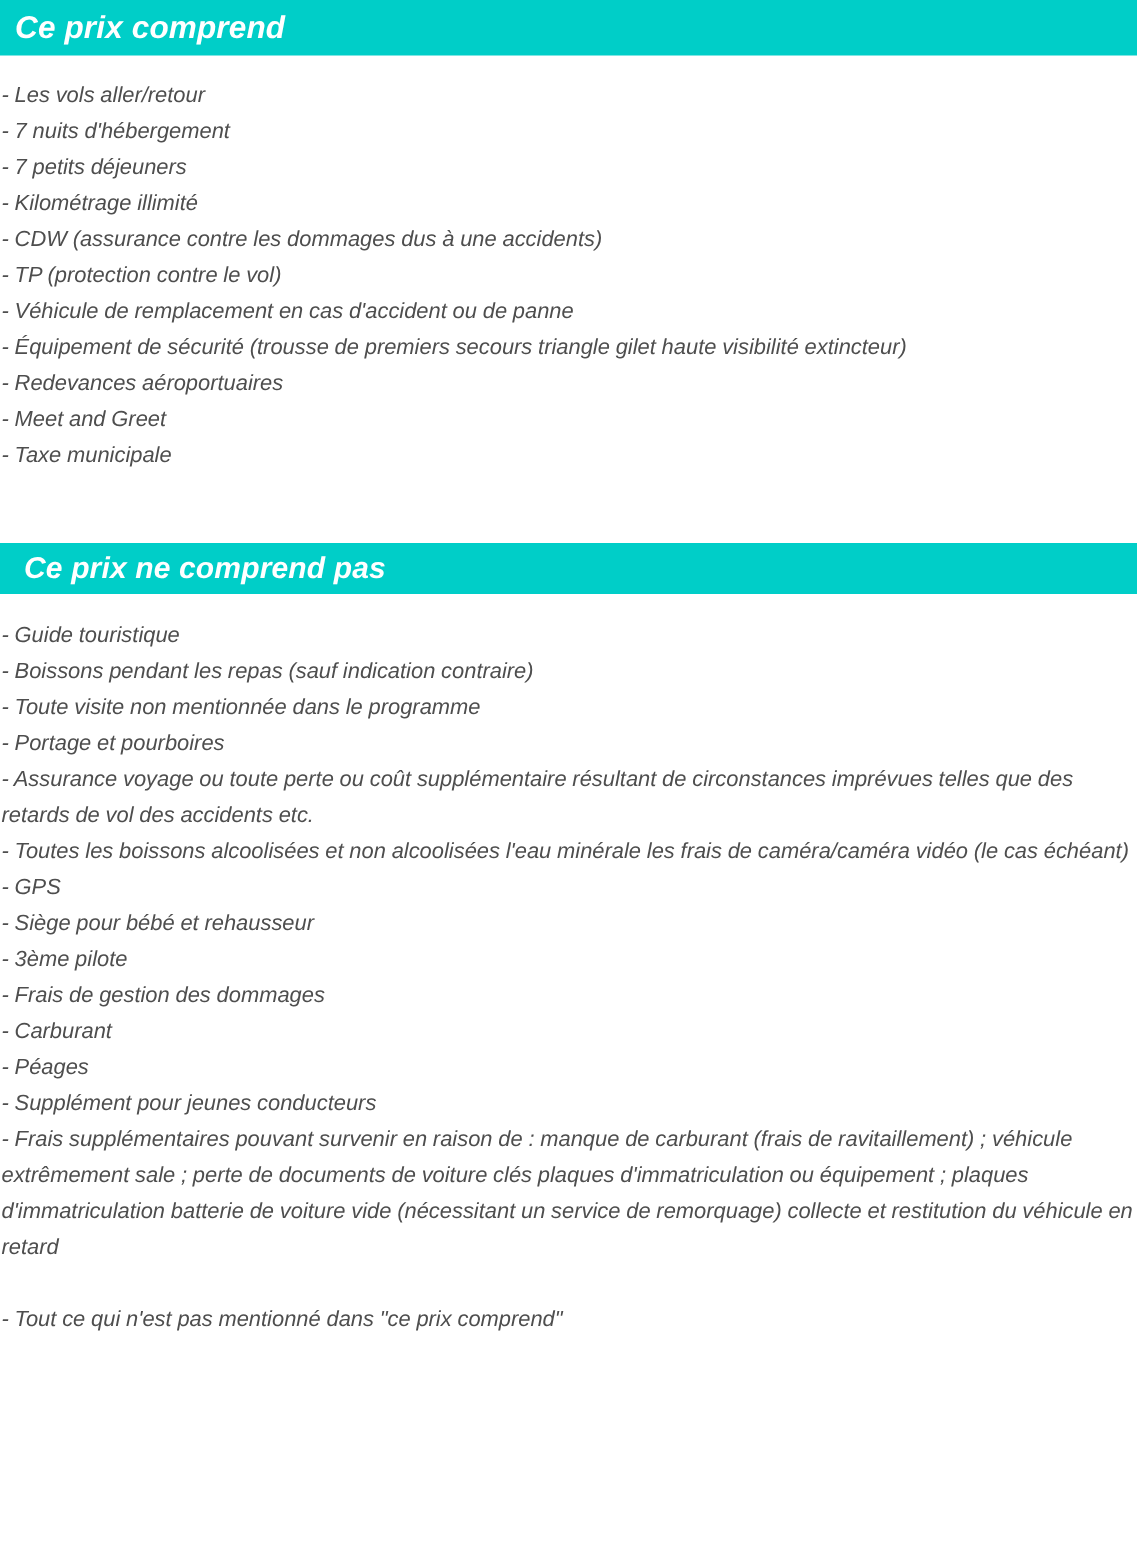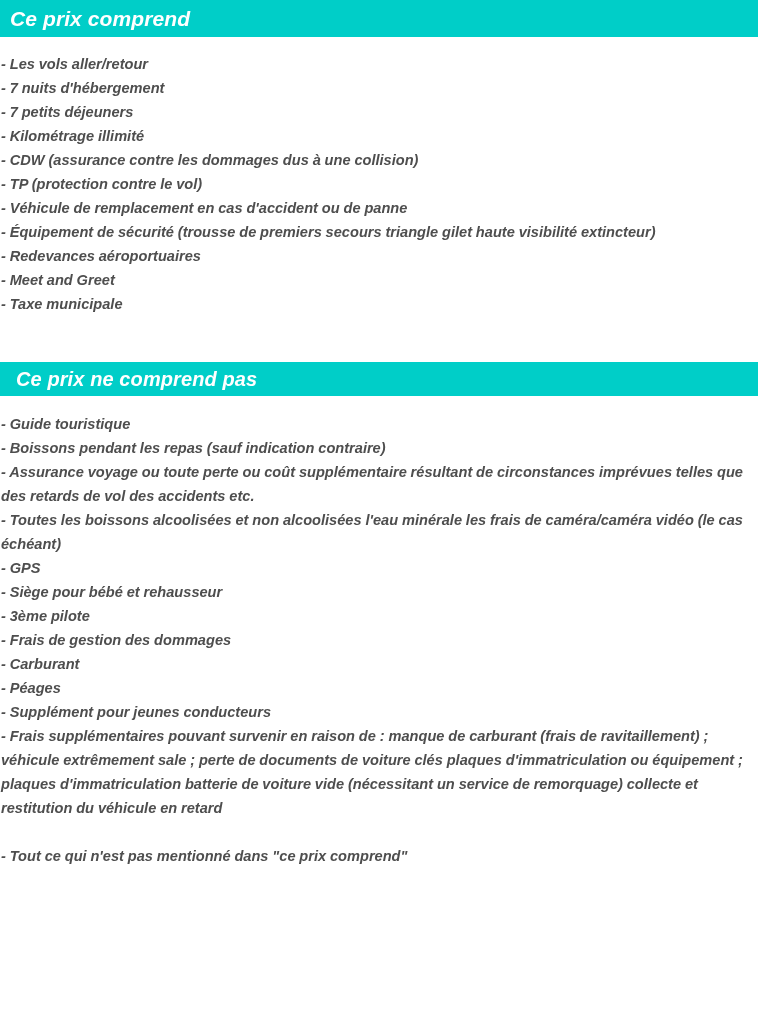--- a/index.html
+++ b/index.html
@@ -57,21 +57,20 @@
   }
   .list-item {
     color: #4e4e4e;
     font-style: italic;
     font-size: 14.6px;
     line-height: 24px;
     padding: 0 0 0 1px;
     margin: 0;
     text-indent: 0;
     word-spacing: -0.2px;
-    font-weight: bold;
   }
   .list-item.blank {
     height: 24px;
   }
 
   
   .spacer-after-first-list { height: 46px; }
   .spacer-before-first-list { height: 15px; }
   .spacer-before-second-list { height: 16px; }
 </style>
@@ -83,40 +82,42 @@
   <div class="section-header first" style="background: rgb(0, 206, 200);">Ce prix comprend</div>
 
   <div class="spacer-before-first-list"></div>
 
   <div class="section-body">
     <ul class="list">
       <li class="list-item">- Les vols aller/retour</li>
       <li class="list-item">- 7 nuits d'hébergement</li>
       <li class="list-item">- 7 petits déjeuners</li>
       <li class="list-item">- Kilométrage illimité</li>
-      <li class="list-item">- CDW (assurance contre les dommages dus à une collision)</li>
+      <li class="list-item">- CDW (assurance contre les dommages dus à une accidents)</li>
       <li class="list-item">- TP (protection contre le vol)</li>
       <li class="list-item">- Véhicule de remplacement en cas d'accident ou de panne</li>
       <li class="list-item">- Équipement de sécurité (trousse de premiers secours triangle gilet haute visibilité extincteur)</li>
       <li class="list-item">- Redevances aéroportuaires</li>
       <li class="list-item">- Meet and Greet</li>
       <li class="list-item">- Taxe municipale</li>
     </ul>
   </div>
 
   <div class="spacer-after-first-list"></div>
 
   <div class="section-header second" style="background: rgb(0, 206, 200);">Ce prix ne comprend pas</div>
 
   <div class="spacer-before-second-list"></div>
 
   <div class="section-body">
     <ul class="list">
       <li class="list-item">- Guide touristique</li>
       <li class="list-item">- Boissons pendant les repas (sauf indication contraire)</li>
+      <li class="list-item">- Toute visite non mentionnée dans le programme</li>
+      <li class="list-item">- Portage et pourboires</li>
       <li class="list-item">- Assurance voyage ou toute perte ou coût supplémentaire résultant de circonstances imprévues telles que des retards de vol des accidents etc.</li>
       <li class="list-item">- Toutes les boissons alcoolisées et non alcoolisées l'eau minérale les frais de caméra/caméra vidéo (le cas échéant)</li>
       <li class="list-item">- GPS</li>
       <li class="list-item">- Siège pour bébé et rehausseur</li>
       <li class="list-item">- 3ème pilote</li>
       <li class="list-item">- Frais de gestion des dommages</li>
       <li class="list-item">- Carburant</li>
       <li class="list-item">- Péages</li>
       <li class="list-item">- Supplément pour jeunes conducteurs</li>
       <li class="list-item">- Frais supplémentaires pouvant survenir en raison de : manque de carburant (frais de ravitaillement) ; véhicule extrêmement sale ; perte de documents de voiture clés plaques d'immatriculation ou équipement ; plaques d'immatriculation batterie de voiture vide (nécessitant un service de remorquage) collecte et restitution du véhicule en retard</li>

